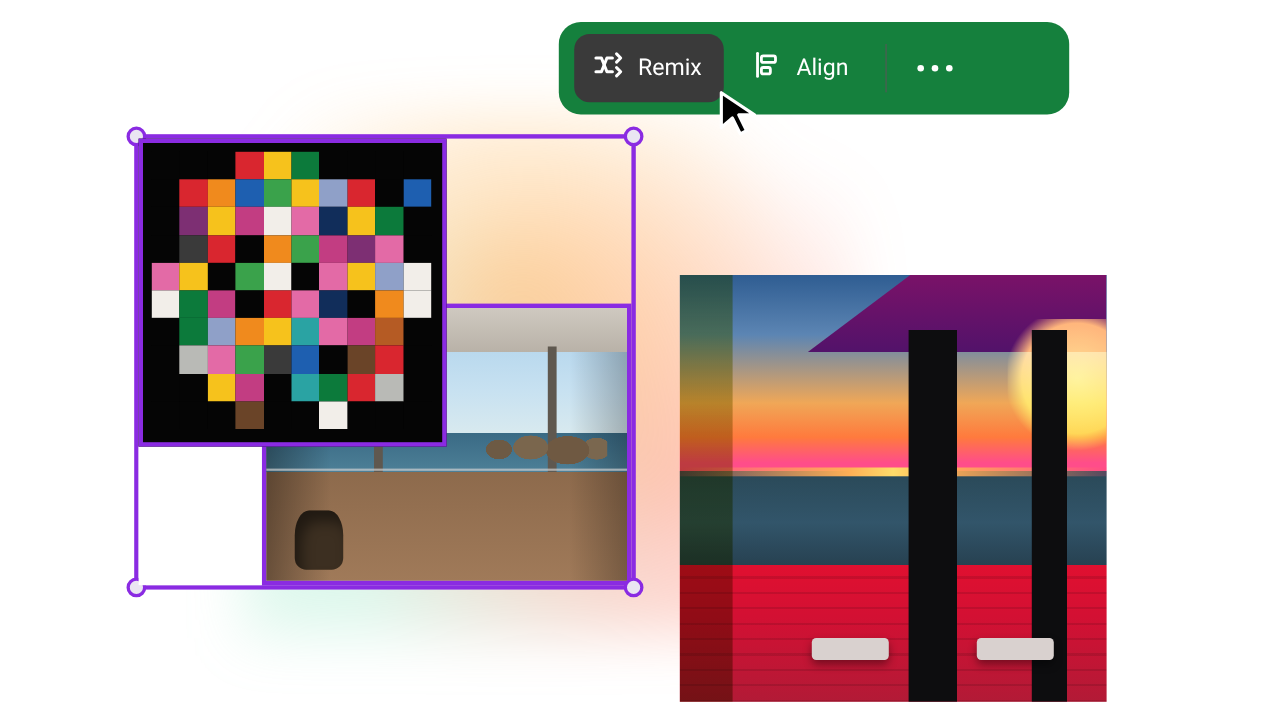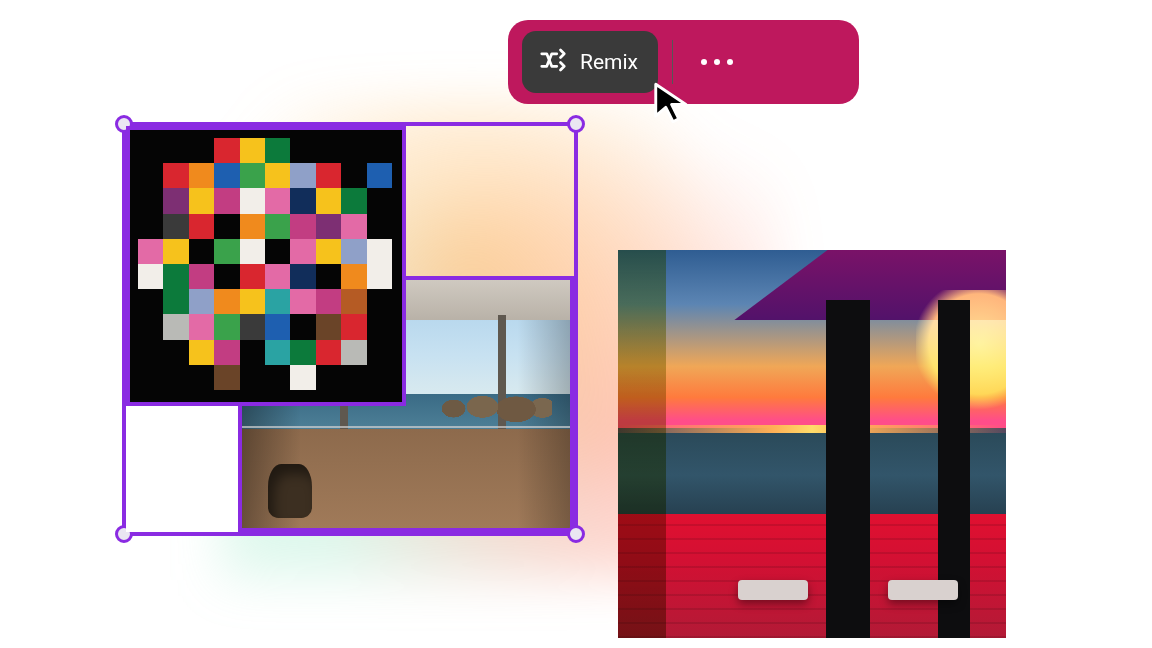--- a/index.html
+++ b/index.html
@@ -21,22 +21,22 @@
       radial-gradient(circle at 15% 78%, rgba(120,225,180,0.30), rgba(120,225,180,0) 55%);
     filter: blur(24px);
     pointer-events: none;
     z-index: 0;
   }
 
   
   .toolbar {
     position: absolute;
     left: 508px; top: 20px;
-    width: 351px; height: 84px;
-    background: #be185d;
+    width: 464px; height: 84px;
+    background: #15803d;
     border-radius: 20px;
     display: flex;
     align-items: center;
     padding: 0 14px;
     gap: 10px;
     z-index: 10;
   }
   .btn {
     height: 62px;
     border-radius: 14px;
@@ -234,20 +234,30 @@
       <svg width="30" height="30" viewBox="0 0 24 24" fill="none" stroke="#fff" stroke-width="2.2" stroke-linecap="round" stroke-linejoin="round">
         <path d="M3 7h4l4 10h4"></path>
         <path d="M3 17h4l4-10h4"></path>
         <path d="M18 4l3 3-3 3"></path>
         <path d="M18 14l3 3-3 3"></path>
       </svg>
     </span>
     <span>Remix</span>
   </div>
 
+  <div class="btn">
+    <span>
+      <svg width="28" height="28" viewBox="0 0 24 24" fill="none" stroke="#fff" stroke-width="2.2" stroke-linecap="round">
+        <line x1="4" y1="3" x2="4" y2="21"></line>
+        <rect x="7" y="5" width="11" height="5" rx="1.5"></rect>
+        <rect x="7" y="14" width="7" height="5" rx="1.5"></rect>
+      </svg>
+    </span>
+    <span>Align</span>
+  </div>
 
   <div class="divider"></div>
 
   <div class="more">
     <span class="dots">
       <span></span>
         <span></span>
         <span></span>
     </span>
   </div>

